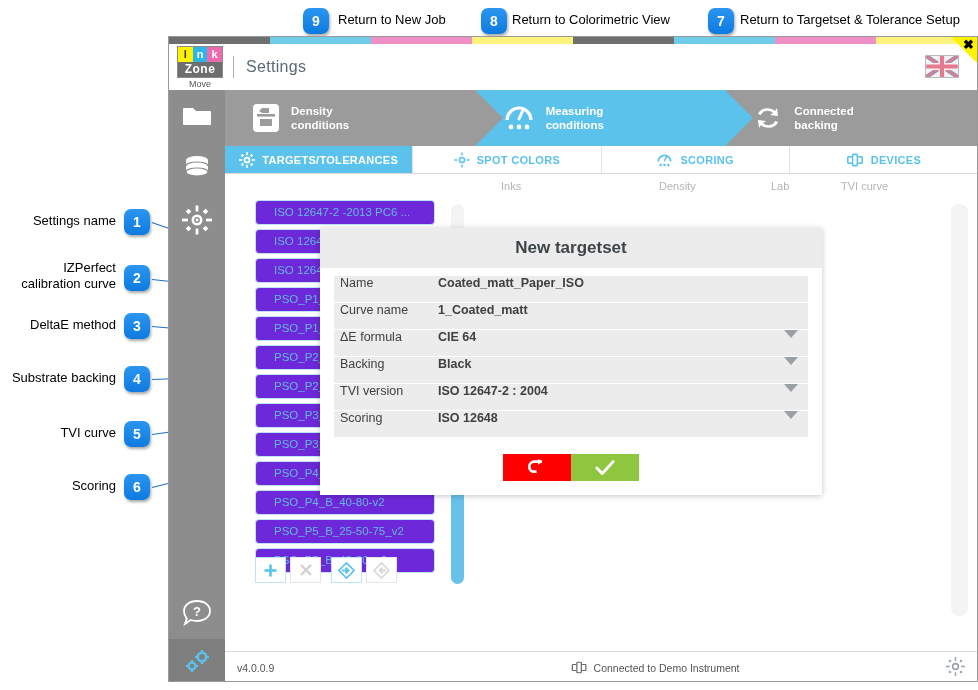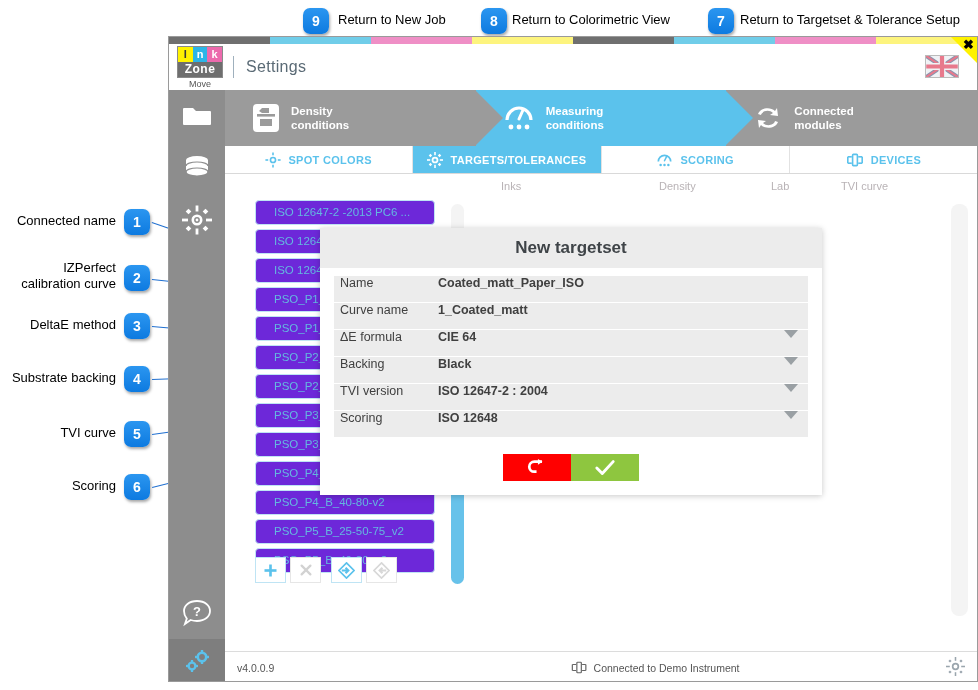--- a/index.html
+++ b/index.html
@@ -231,21 +231,21 @@
 
   <div class="badge" style="left:303px; top:8px;">9</div>
   <div class="callout-label top" style="left:338px; top:12px;">Return to New Job</div>
 
   <div class="badge" style="left:481px; top:8px;">8</div>
   <div class="callout-label top" style="left:512px; top:12px;">Return to Colorimetric View</div>
 
   <div class="badge" style="left:708px; top:8px;">7</div>
   <div class="callout-label top" style="left:740px; top:12px;">Return to Targetset &amp; Tolerance Setup</div>
 
-  <div class="callout-label" style="left:8px; top:213px; width:108px;">Connected name</div>
+  <div class="callout-label" style="left:8px; top:213px; width:108px;">Settings name</div>
   <div class="badge" style="left:124px; top:209px;">1</div>
 
   <div class="callout-label" style="left:8px; top:260px; width:108px;">IZPerfect
 calibration curve</div>
   <div class="badge" style="left:124px; top:265px;">2</div>
 
   <div class="callout-label" style="left:8px; top:317px; width:108px;">DeltaE method</div>
   <div class="badge" style="left:124px; top:313px;">3</div>
 
   <div class="callout-label" style="left:2px; top:370px; width:114px;">Substrate backing</div>
@@ -390,52 +390,52 @@
             <div class="step-label" style="white-space:pre-line">Measuring
 conditions</div>
             <div class="chev"></div>
           </div>
           <div class="step">
             <svg width="32" height="30" viewBox="0 0 32 30">
               <path d="M6,11 C8,5 18,3 23,8 L25,5 L26,13 L18,12 L21,10 C17,6 10,8 9,12 Z" fill="#fff"></path>
               <path d="M26,19 C24,25 14,27 9,22 L7,25 L6,17 L14,18 L11,20 C15,24 22,22 23,18 Z" fill="#fff"></path>
             </svg>
             <div class="step-label" style="white-space:pre-line">Connected
-modules</div>
+backing</div>
           </div>
         </div>
 
         <div id="tabs">
-          <div class="tab">
-            <svg width="16" height="16" viewBox="0 0 20 20">
-              <circle cx="10" cy="10" r="3.2" fill="none" stroke="#5bc2ec" stroke-width="2"></circle>
-              <g stroke="#5bc2ec" stroke-width="2">
-                <line x1="10" y1="0.5" x2="10" y2="4"></line>
-                  <line x1="10" y1="16" x2="10" y2="19.5"></line>
-                <line x1="0.5" y1="10" x2="4" y2="10"></line>
-                  <line x1="16" y1="10" x2="19.5" y2="10"></line>
-              </g>
-            </svg>
-            <span>SPOT COLORS</span>
-          </div>
           <div class="tab active">
             <svg width="16" height="16" viewBox="0 0 20 20">
               <circle cx="10" cy="10" r="3.1" fill="none" stroke="#fff" stroke-width="2.2"></circle>
               <g fill="#fff">
                 <rect x="9" y="0" width="2" height="4"></rect>
                   <rect x="9" y="16" width="2" height="4"></rect>
                 <rect x="0" y="9" width="4" height="2"></rect>
                   <rect x="16" y="9" width="4" height="2"></rect>
                 <rect x="2.8" y="2.8" width="3" height="3" transform="rotate(45 4.3 4.3)"></rect>
                 <rect x="14.2" y="2.8" width="3" height="3" transform="rotate(45 15.7 4.3)"></rect>
                 <rect x="2.8" y="14.2" width="3" height="3" transform="rotate(45 4.3 15.7)"></rect>
                 <rect x="14.2" y="14.2" width="3" height="3" transform="rotate(45 15.7 15.7)"></rect>
               </g>
             </svg>
             <span>TARGETS/TOLERANCES</span>
+          </div>
+          <div class="tab">
+            <svg width="16" height="16" viewBox="0 0 20 20">
+              <circle cx="10" cy="10" r="3.2" fill="none" stroke="#5bc2ec" stroke-width="2"></circle>
+              <g stroke="#5bc2ec" stroke-width="2">
+                <line x1="10" y1="0.5" x2="10" y2="4"></line>
+                  <line x1="10" y1="16" x2="10" y2="19.5"></line>
+                <line x1="0.5" y1="10" x2="4" y2="10"></line>
+                  <line x1="16" y1="10" x2="19.5" y2="10"></line>
+              </g>
+            </svg>
+            <span>SPOT COLORS</span>
           </div>
           <div class="tab">
             <svg width="17" height="16" viewBox="0 0 22 20">
               <path d="M3,12 A8,8 0 0 1 19,12" fill="none" stroke="#5bc2ec" stroke-width="2.2"></path>
               <path d="M11,11 L14,5" stroke="#5bc2ec" stroke-width="2" stroke-linecap="round"></path>
               <circle cx="6" cy="16.5" r="1.6" fill="#5bc2ec"></circle>
               <circle cx="11" cy="16.5" r="1.6" fill="#5bc2ec"></circle>
               <circle cx="16" cy="16.5" r="1.6" fill="#5bc2ec"></circle>
             </svg>
             <span>SCORING</span>

